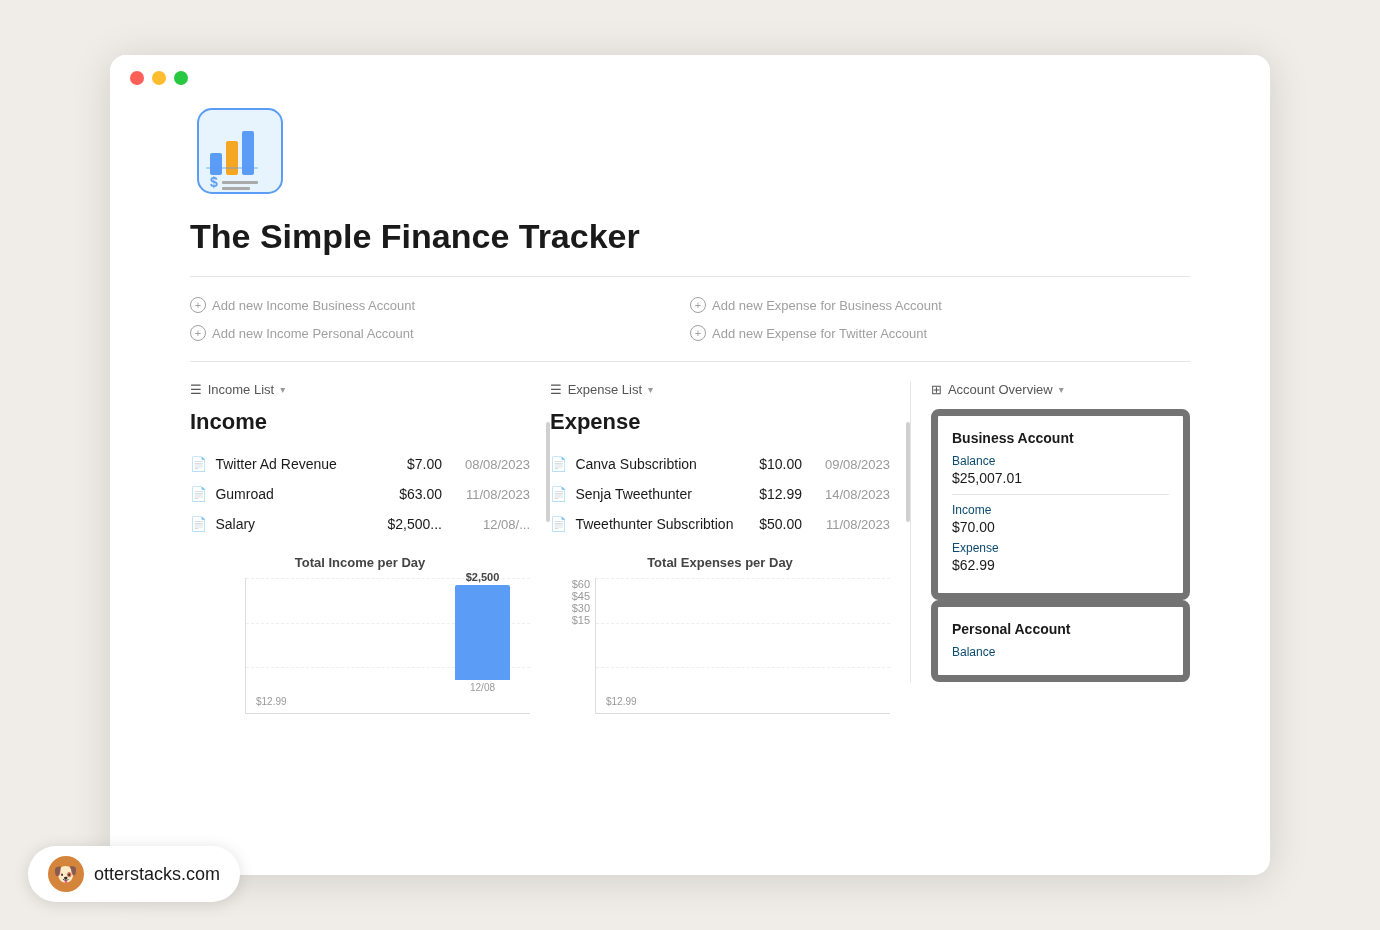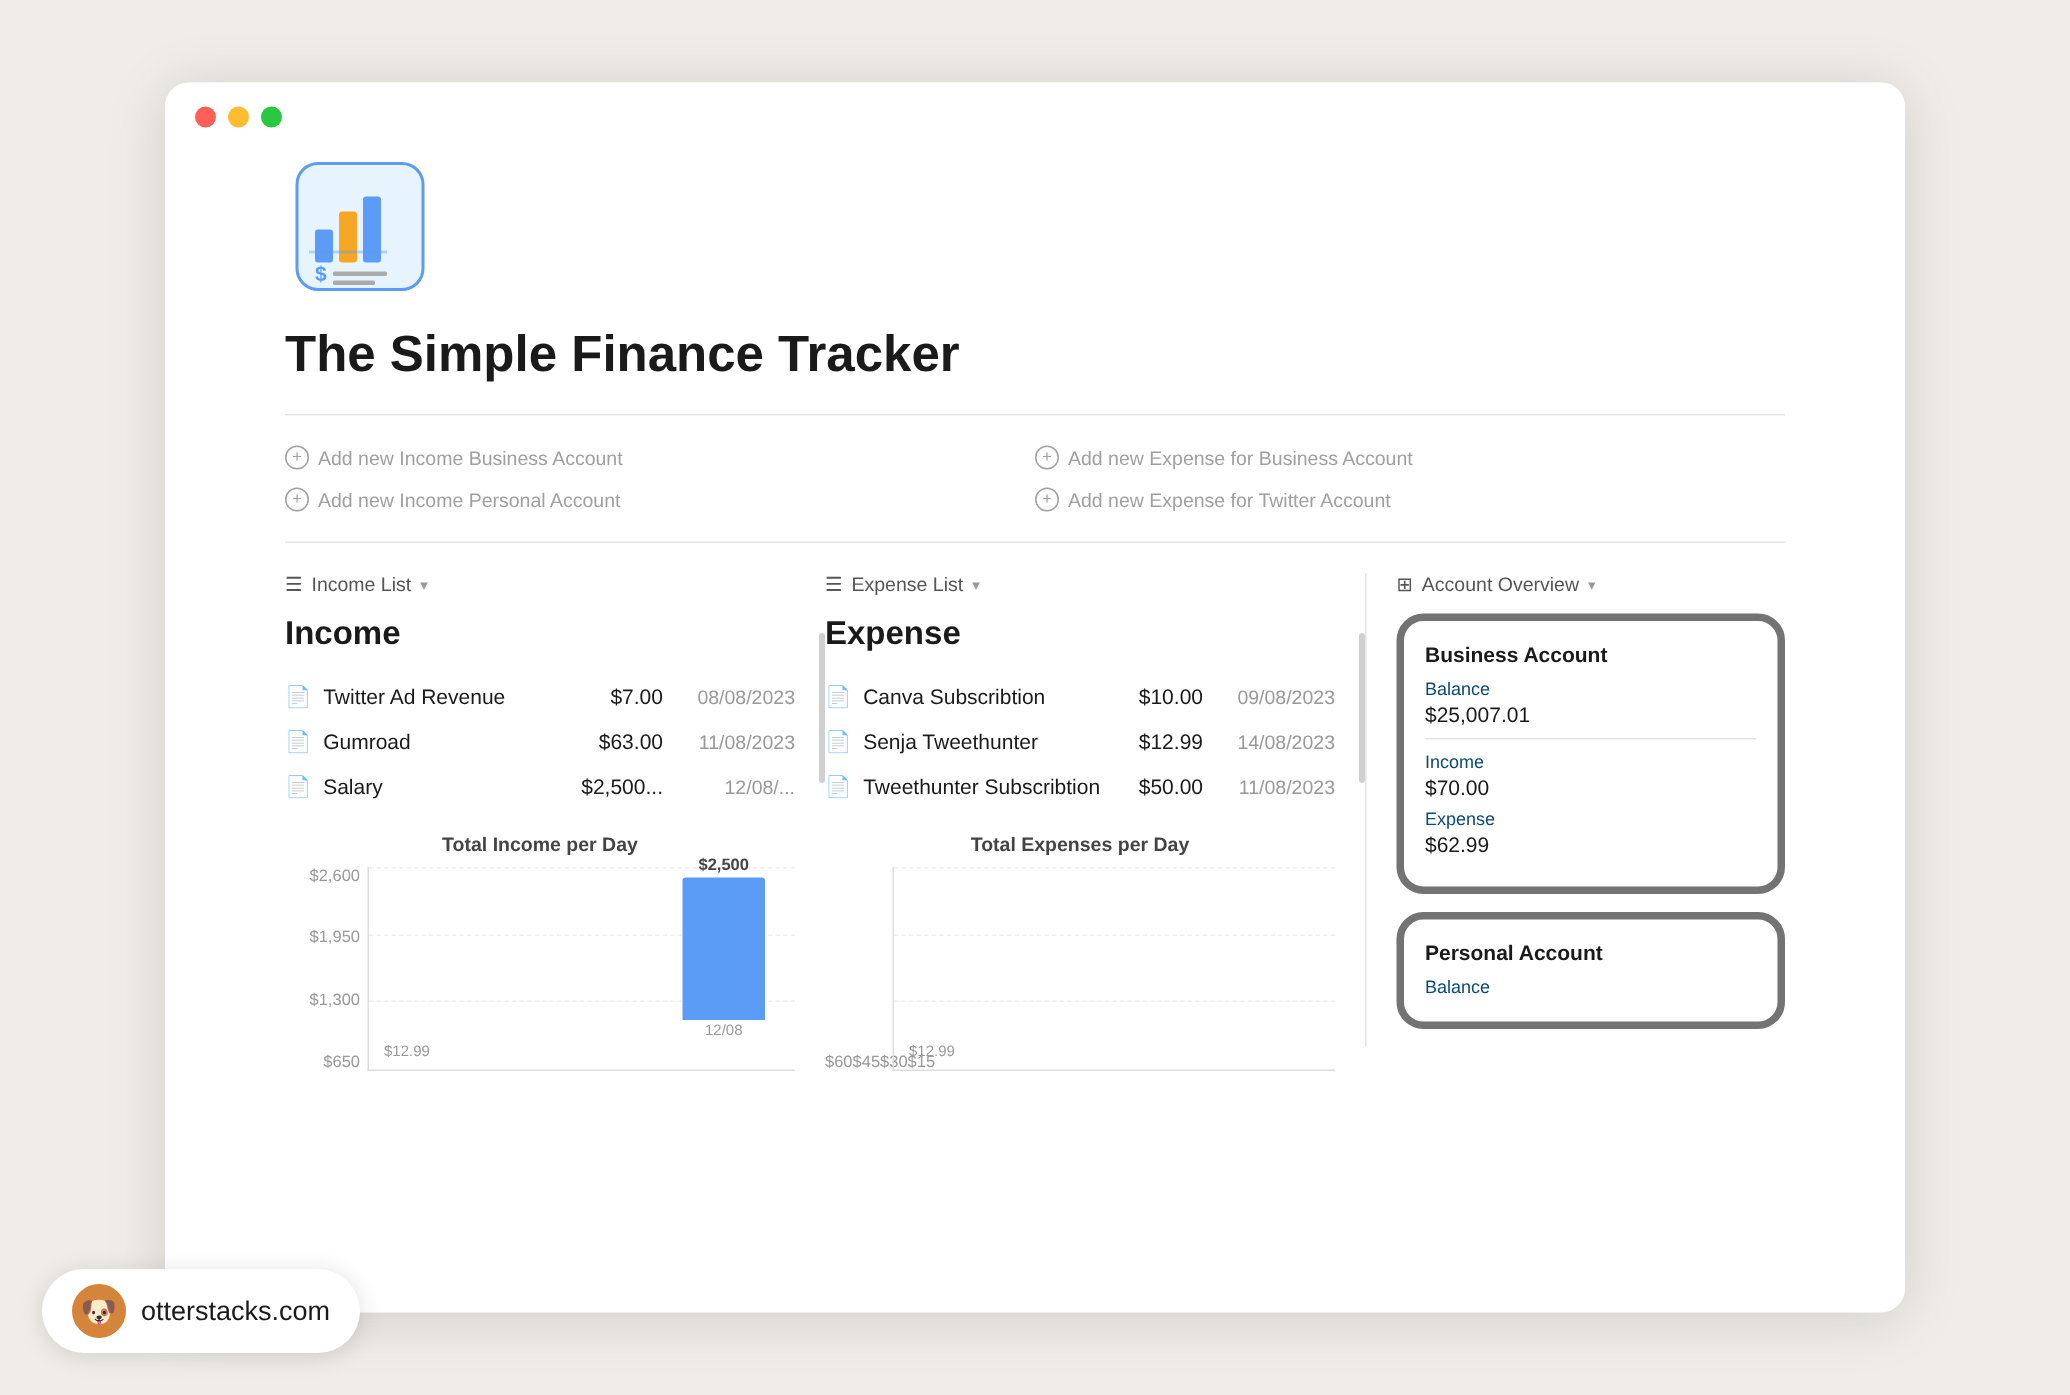--- a/index.html
+++ b/index.html
@@ -166,24 +166,23 @@
     }
 
     
     .accounts-title {
       font-size: 22px;
       font-weight: 700;
       color: #1a1a1a;
       margin-bottom: 14px;
     }
     .account-card {
-      border: 5px solid #737373;
-      border-radius: 18px;
+      border: 7px solid #737373;
+      border-radius: 8px;
       padding: 14px;
-      margin-bottom: 12px;
     }
     .account-name {
       font-size: 14px;
       font-weight: 700;
       color: #1a1a1a;
       margin-bottom: 8px;
     }
     .account-label {
       font-size: 12px;
       color: #0c4a6e;
@@ -326,26 +325,20 @@
             <span class="transaction-name">Salary</span>
             <span class="transaction-amount">$2,500...</span>
             <span class="transaction-date">12/08/...</span>
           </div>
         </div>
 
         <div class="chart-container">
           <div class="chart-title">Total Income per Day</div>
           <div style="position:relative; height:160px; padding-left:55px; padding-bottom:24px;">
 
-            <div style="position:absolute;left:0;top:0;height:calc(100% - 24px);display:flex;flex-direction:column;justify-content:space-between;align-items:flex-end;width:50px;">
-              <span style="font-size:11px;color:#999;">$2,600</span>
-              <span style="font-size:11px;color:#999;">$1,950</span>
-              <span style="font-size:11px;color:#999;">$1,300</span>
-              <span style="font-size:11px;color:#999;">$650</span>
-            </div>
 
             <div style="position:relative;height:100%;border-left:1px solid #ddd;border-bottom:1px solid #ddd;">
 
               <div style="position:absolute;left:0;right:0;top:0%;border-top:1px dashed #eee;"></div>
               <div style="position:absolute;left:0;right:0;top:33%;border-top:1px dashed #eee;"></div>
               <div style="position:absolute;left:0;right:0;top:66%;border-top:1px dashed #eee;"></div>
 
               <div style="position:absolute;bottom:20px;right:20px;display:flex;flex-direction:column;align-items:center;gap:2px;">
                 <span style="font-size:11px;font-weight:600;color:#444;">$2,500</span>
                 <div class="chart-bar" style="height:95px;width:55px;"></div>
@@ -385,21 +378,21 @@
             <span class="transaction-icon">📄</span>
             <span class="transaction-name">Tweethunter Subscribtion</span>
             <span class="transaction-amount">$50.00</span>
             <span class="transaction-date">11/08/2023</span>
           </div>
         </div>
 
         <div class="chart-container">
           <div class="chart-title">Total Expenses per Day</div>
           <div style="position:relative; height:160px; padding-left:45px; padding-bottom:24px;">
-            <div style="position:absolute;left:0;top:0;height:calc(100% - 24px);display:flex;flex-direction:row;align-items:flex-end;width:40px;">
+            <div style="position:absolute;left:0;top:0;height:calc(100% - 24px);display:flex;flex-direction:column;align-items:flex-end;width:40px;">
               <span style="font-size:11px;color:#999;">$60</span>
               <span style="font-size:11px;color:#999;">$45</span>
               <span style="font-size:11px;color:#999;">$30</span>
               <span style="font-size:11px;color:#999;">$15</span>
             </div>
             <div style="position:relative;height:100%;border-left:1px solid #ddd;border-bottom:1px solid #ddd;">
               <div style="position:absolute;left:0;right:0;top:0%;border-top:1px dashed #eee;"></div>
               <div style="position:absolute;left:0;right:0;top:33%;border-top:1px dashed #eee;"></div>
               <div style="position:absolute;left:0;right:0;top:66%;border-top:1px dashed #eee;"></div>
               <div style="position:absolute;bottom:4px;left:10px;">

